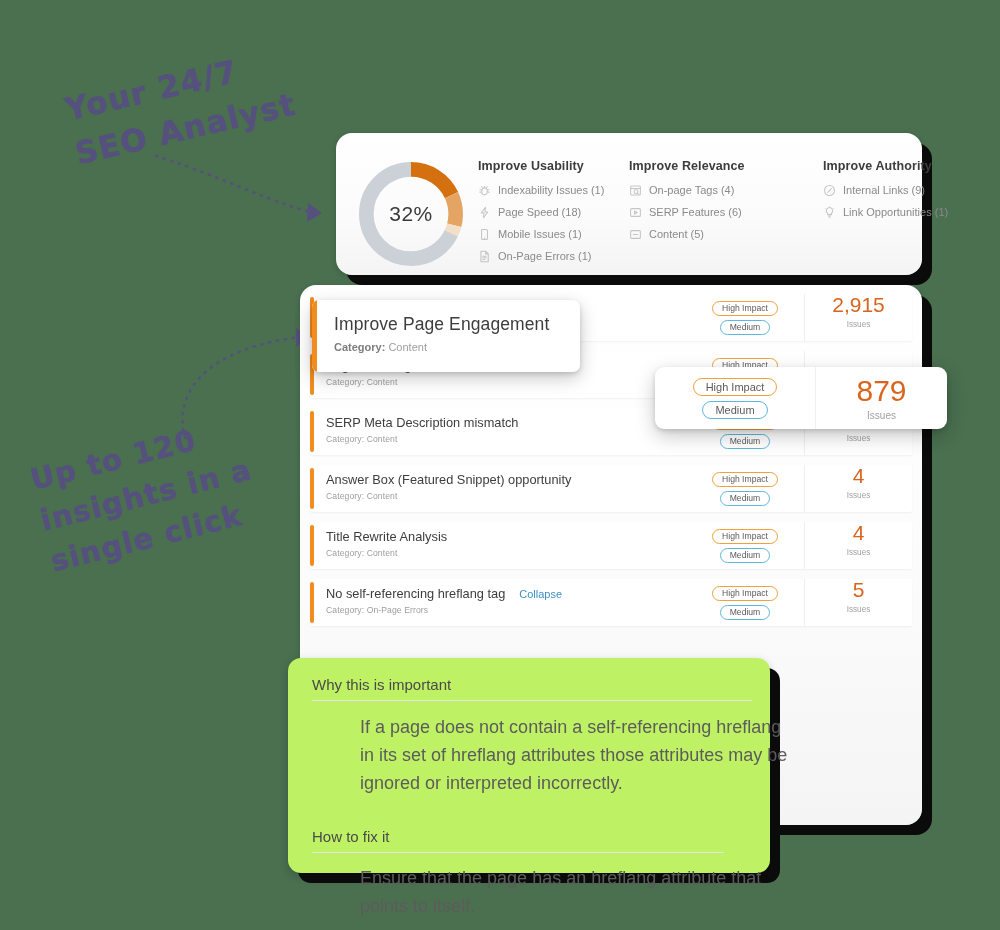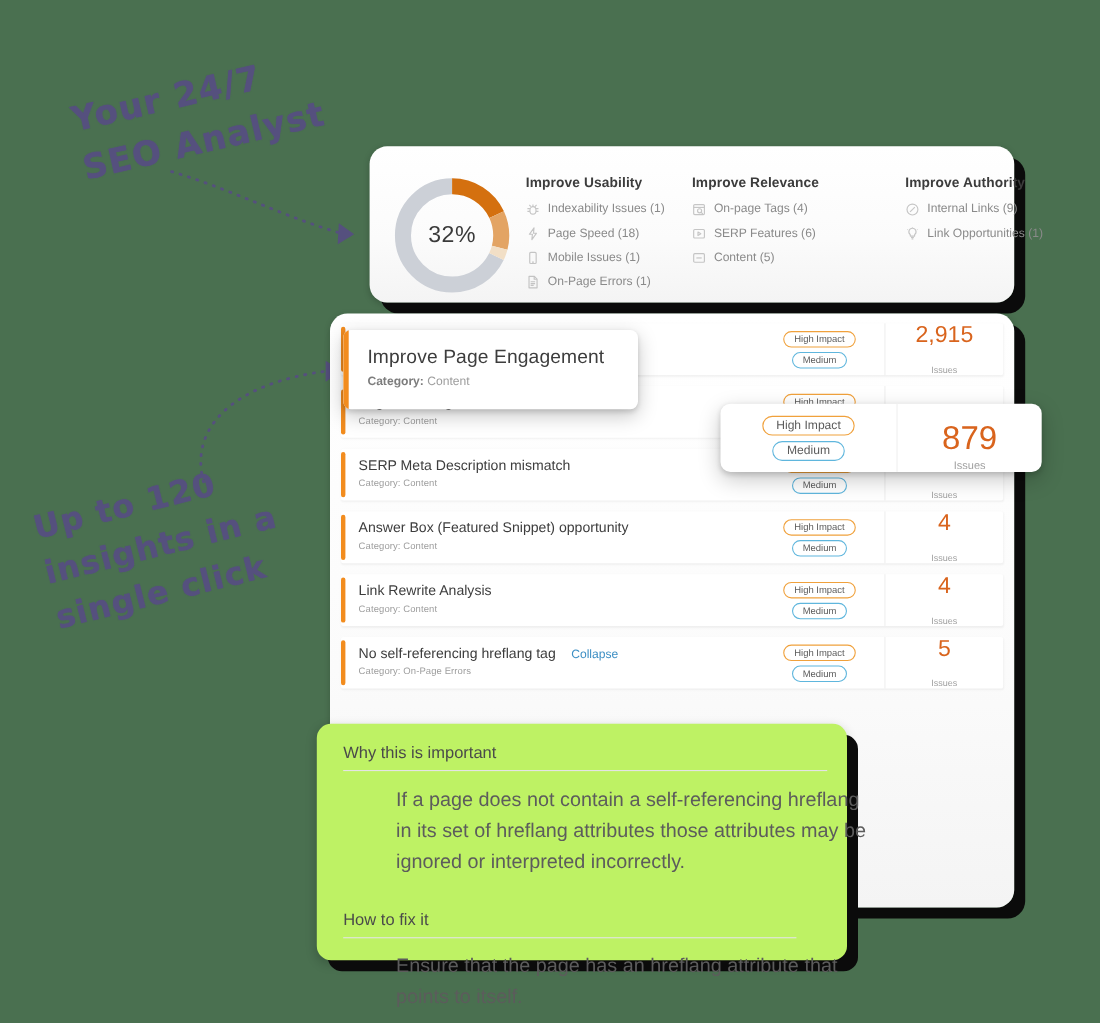--- a/index.html
+++ b/index.html
@@ -91,21 +91,21 @@
     align-items: center; justify-content: center; gap: 4px;
   }
   .badge {
     font-size: 8.6px; padding: 1.5px 9px; border-radius: 9px;
     border: 1.3px solid; background: #fff; white-space: nowrap;
   }
   .badge.impact { color: #5b5b5b; border-color: #f0a13c; }
   .badge.sev { color: #5b5b5b; border-color: #5fb6dd; }
   .row-count {
     width: 108px; display: flex; flex-direction: column;
-    align-items: center; justify-content: space-between;
+    align-items: center; justify-content: flex-start;
     border-left: 1px solid #efefef;
   }
   .count-num { font-size: 21px; color: #d9641d; line-height: 1; }
   .count-lbl { font-size: 8.2px; color: #a0a0a0; margin-top: 5px; }
 
   
   #engagement-card {
     position: absolute; left: 312px; top: 300px; width: 268px; height: 72px;
     background: #fff; border-radius: 7px;
     box-shadow: 0 6px 18px rgba(0,0,0,.22), 0 2px 5px rgba(0,0,0,.14);
@@ -126,21 +126,21 @@
     box-shadow: 0 7px 20px rgba(0,0,0,.22), 0 2px 5px rgba(0,0,0,.14);
     display: flex; align-items: stretch;
   }
   #count-popup .pbadges {
     width: 160px; display: flex; flex-direction: column;
     align-items: center; justify-content: center; gap: 5px;
   }
   #count-popup .badge { font-size: 11px; padding: 2px 12px; border-radius: 11px; border-width: 1.6px; }
   #count-popup .pcount {
     flex: 1; display: flex; flex-direction: column;
-    align-items: center; justify-content: flex-end;
+    align-items: center; justify-content: center;
     border-left: 1px solid #f0f0f0;
   }
   #count-popup .count-num { font-size: 30px; }
   #count-popup .count-lbl { font-size: 10px; margin-top: 4px; }
 
   
   #detail-card {
     position: absolute; left: 288px; top: 658px; width: 482px; height: 215px;
     background: #bef264; border-radius: 13px;
     box-shadow: 10px 10px 0 0 #0b0b0b, 0 3px 10px rgba(0,0,0,.2);
@@ -381,21 +381,21 @@
         <div class="row-count">
           <span class="count-num">4</span>
           <span class="count-lbl">Issues</span>
         </div>
       </div>
 
       <div class="row">
         <div class="accent"></div>
         <div class="row-main">
           <div class="row-title-line">
-            <span class="row-title">Link Rewrite Analysis</span>
+            <span class="row-title">Title Rewrite Analysis</span>
           </div>
           <div class="row-cat">Category: Content</div>
         </div>
         <div class="row-badges">
           <span class="badge impact">High Impact</span>
           <span class="badge sev">Medium</span>
         </div>
         <div class="row-count">
           <span class="count-num">4</span>
           <span class="count-lbl">Issues</span>

